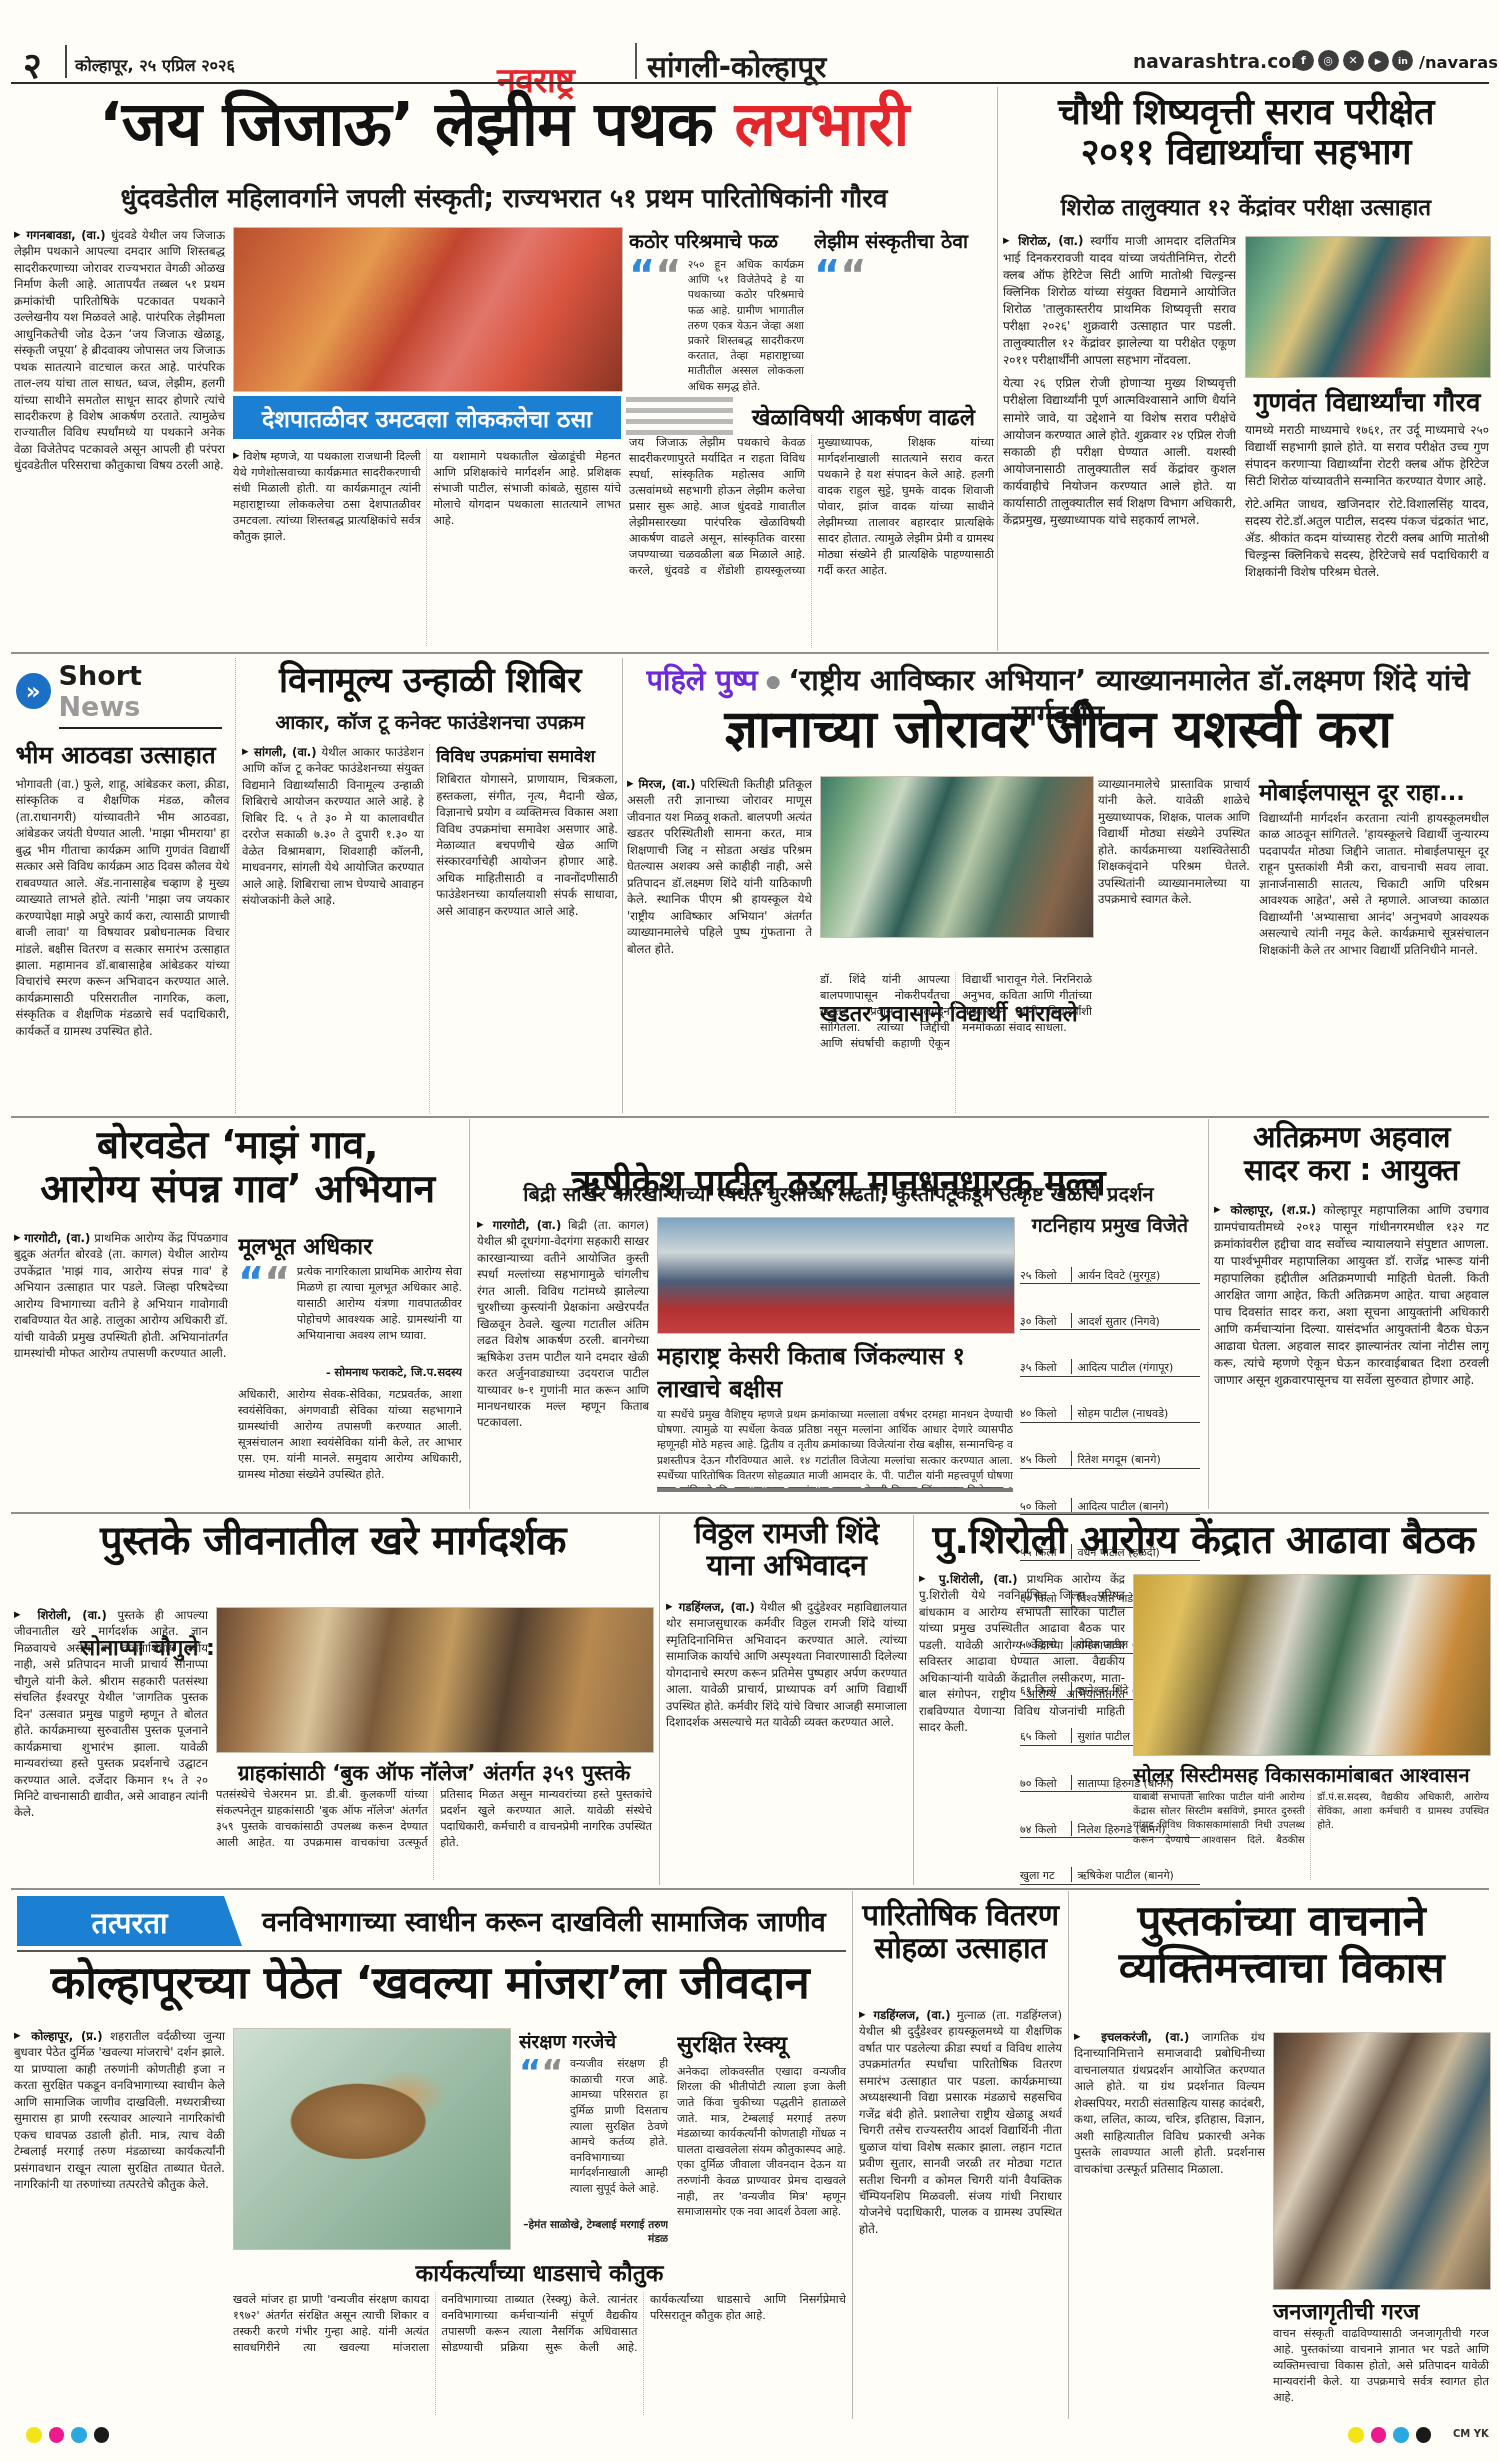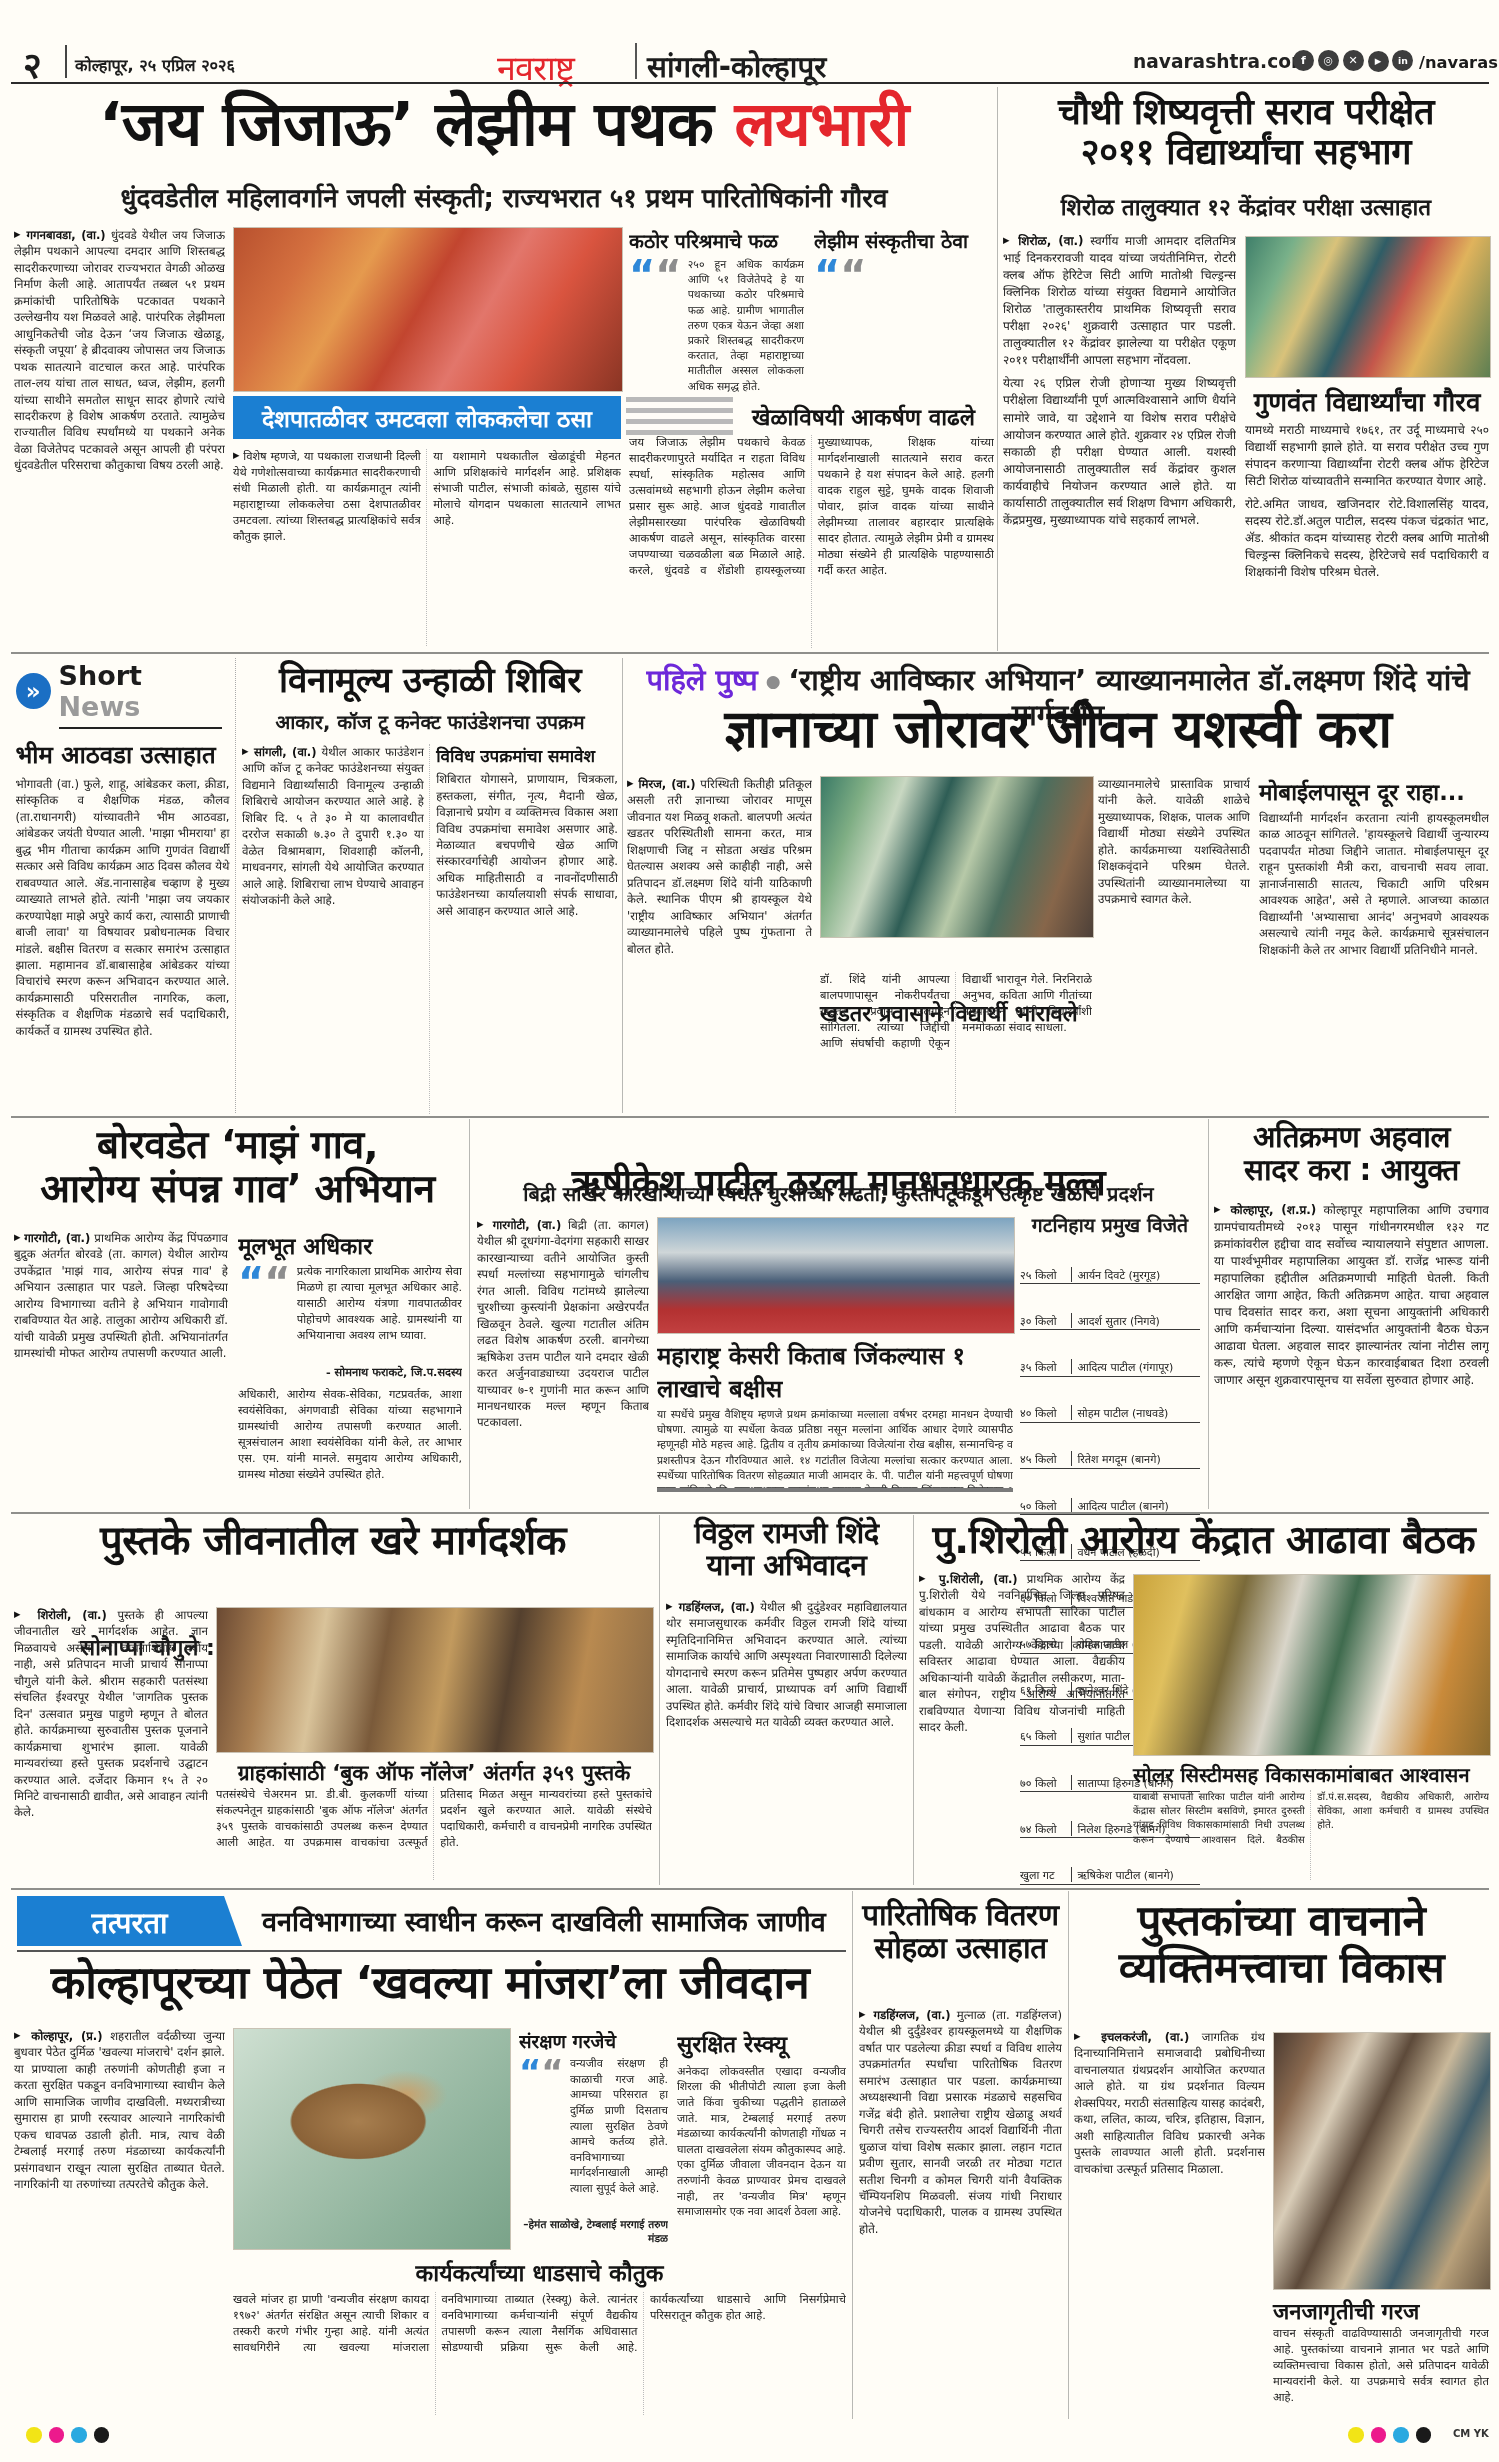--- a/index.html
+++ b/index.html
@@ -38,21 +38,21 @@
   p{margin:0;}
 </style>
 </head>
 <body>
 
 <div id="page">
 
   <div class="abs" style="left:23px;top:40px;font-size:36px;font-weight:bold;">२</div>
   <div class="abs vrule" style="left:65px;top:45px;height:33px;width:1.6px;background:#444;"></div>
   <div class="abs" style="left:75px;top:54px;font-size:16.3px;font-weight:bold;">कोल्हापूर, २५ एप्रिल २०२६</div>
-  <div class="abs" style="left:497px;top:44px;font-size:34px;font-weight:normal;color:#e4262c;letter-spacing:-0.8px;">नवराष्ट्र</div>
+  <div class="abs" style="left:497px;top:56px;font-size:34px;font-weight:bold;color:#e4262c;letter-spacing:-0.8px;">नवराष्ट्र</div>
   <div class="abs vrule" style="left:635px;top:43px;height:36px;width:1.6px;background:#555;"></div>
   <div class="abs" style="left:647px;top:45px;font-size:29.5px;font-weight:bold;">सांगली-कोल्हापूर</div>
   <div class="abs" style="left:1133px;top:51px;font-size:18.6px;font-weight:bold;color:#222;">navarashtra.com</div>
   <div class="abs" style="left:1289px;top:50px;">
     <span class="soc">f</span><span class="soc">◎</span><span class="soc">✕</span><span class="soc" style="font-size:8.5px;">▶</span><span class="soc" style="font-size:9.3px;">in</span>
   </div>
   <div class="abs" style="left:1419px;top:53px;font-size:16.3px;font-weight:bold;">/navarashtra</div>
   <div class="abs" style="left:11px;top:82px;width:1478px;height:2.3px;background:#2b2b2b;"></div>
 
   <div class="abs hl" style="left:14px;top:90px;width:980px;font-size:61px;"><span>‘जय जिजाऊ’ लेझीम पथक </span><span style="color:#e4262c;">लयभारी</span></div>

